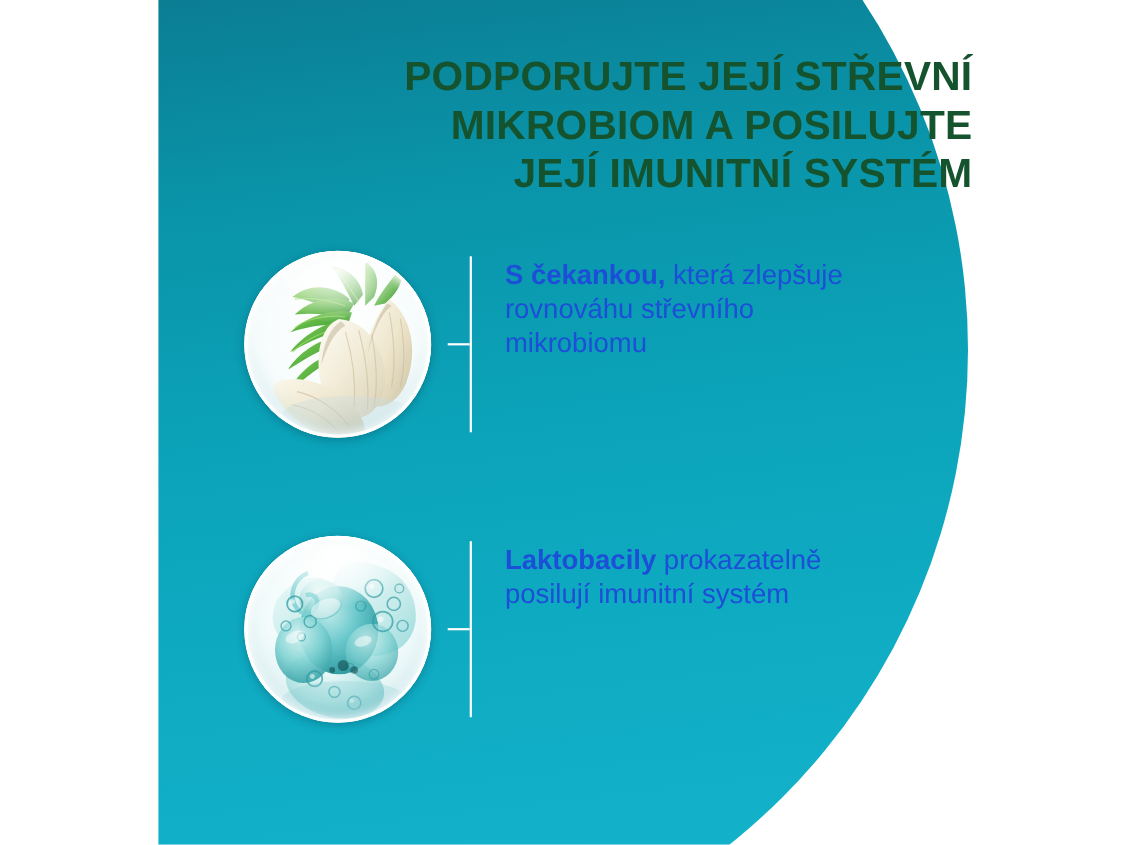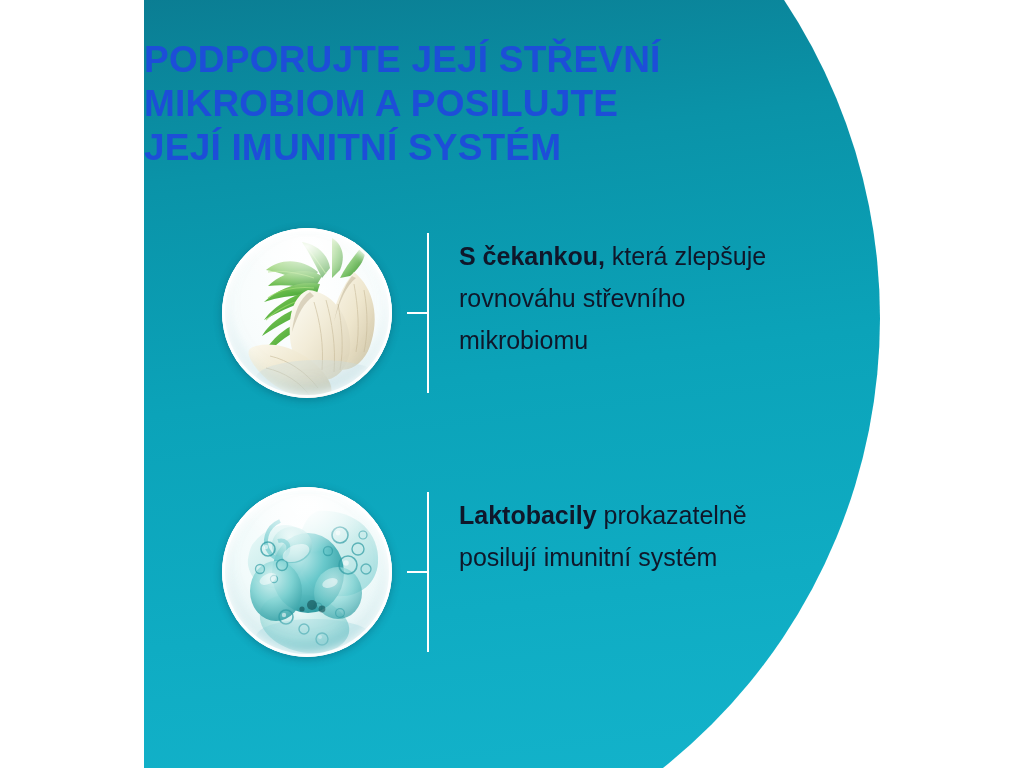--- a/index.html
+++ b/index.html
@@ -31,24 +31,24 @@
     top: 0;
     width: 1024px;
     height: 768px;
     display: block;
   }
 
   
   #title {
     position: absolute;
     left: 144px;
-    top: 38px;
+    top: 48px;
     width: 740px;
-    text-align: left;
-    color: #1d4ed8;
+    text-align: right;
+    color: #14532d;
     font-weight: bold;
     font-size: 37px;
     line-height: 44px;
     letter-spacing: 0.2px;
     text-transform: uppercase;
     white-space: pre-line;
   }
 
   
   .feature {
@@ -118,23 +118,23 @@
     height: 2px;
     background: #ffffff;
   }
 
   
   .feature-text {
     position: absolute;
     left: 459px;
     top: 22px;
     width: 360px;
-    color: #0f172a;
+    color: #1d4ed8;
     font-size: 25px;
-    line-height: 42px;
+    line-height: 31px;
   }
   .feature-text .lead {
     font-weight: bold;
   }
   .feature-text .body {
     font-weight: normal;
   }
 </style>
 </head>
 <body>

